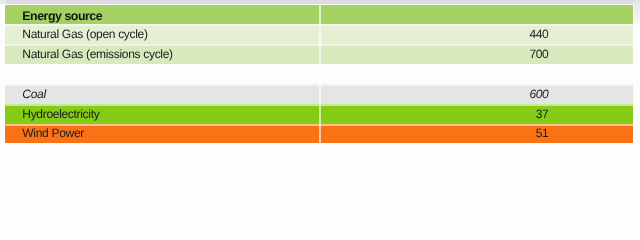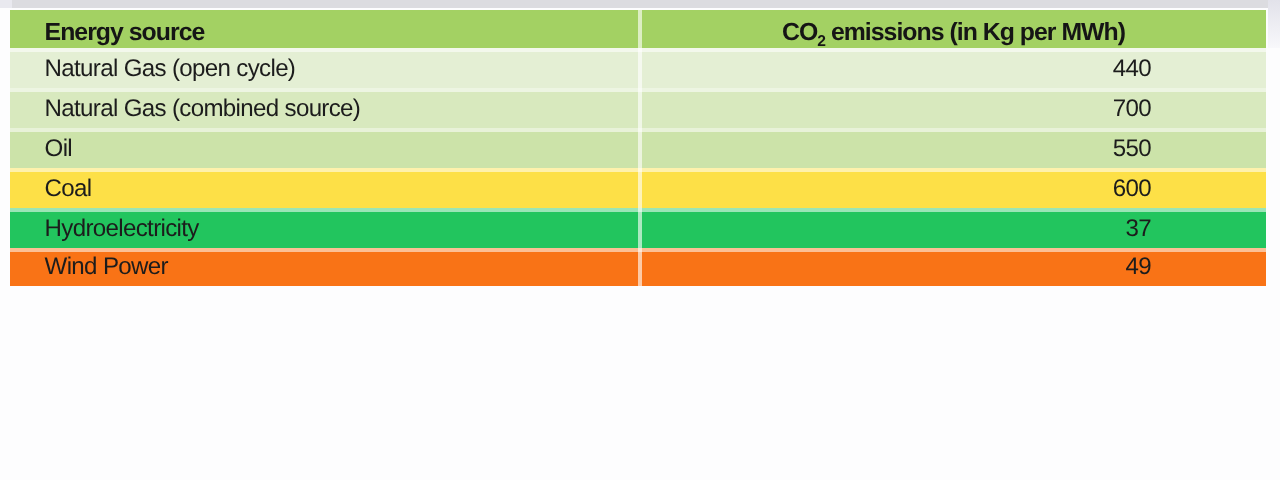--- a/index.html
+++ b/index.html
@@ -8,69 +8,61 @@
   #page{position:relative;width:635px;height:148px;}
   .topband{position:absolute;left:0;top:0;width:640px;height:3.5px;background:#dcdce0;}
   .topband-left{position:absolute;left:0;top:0;width:6px;height:3.5px;background:#e9e9ef;}
   .rightband{position:absolute;left:634px;top:0;width:6px;height:24px;background:linear-gradient(#e2e2ea,#f8f8fb);}
   .tbl{position:absolute;left:4.5px;top:4.5px;width:628px;height:139px;}
   .row{position:absolute;left:0;width:628px;height:19.85px;}
   .cell{position:absolute;top:0;height:100%;display:flex;align-items:center;
         font-size:12.05px;color:#1c1c1c;line-height:1;letter-spacing:-0.33px;}
   .c1{left:0;width:315.5px;justify-content:flex-start;padding-left:17.8px;box-sizing:border-box;}
   .c2{left:316.5px;width:311.5px;justify-content:center;}
-  .row:not(.hdr) .c2{justify-content:flex-end;padding-right:57px;box-sizing:border-box;}
+  .row:not(.hdr) .c2{justify-content:flex-end;padding-right:84px;box-sizing:border-box;}
   .divider{position:absolute;top:0;left:314.7px;width:1.8px;height:100%;background:rgba(255,255,255,0.62);}
   .hdr .cell{font-weight:bold;font-size:12.4px;color:#151515;top:1.6px;letter-spacing:-0.48px;}
   .sep{position:absolute;left:0;width:628px;height:2px;background:rgba(255,255,255,0.55);}
   .sub{font-size:7.8px;position:relative;top:2.9px;}
 </style>
 </head>
 <body>
 <div id="page">
 
 <div class="topband"></div>
 <div class="topband-left"></div>
 <div class="rightband"></div>
 <div class="tbl">
 <div class="row hdr" style="top:0px;background:#a3d163;">
   <div class="cell c1">Energy source</div>
-  <div class="cell c2">
-          <span>CO<span class="sub">2</span> emissions (in Kg per MWh)</span>
-        </div>
   <div class="divider"></div>
 </div>
 <div class="row" style="top:19.85px;background:#e4efd4;">
   <div class="cell c1">Natural Gas (open cycle)</div>
   <div class="cell c2">440</div>
   <div class="divider"></div>
 </div>
 <div class="row" style="top:39.70px;background:#d8e9be;">
-  <div class="cell c1">Natural Gas (combined source)</div>
+  <div class="cell c1">Natural Gas (emissions cycle)</div>
   <div class="cell c2">700</div>
   <div class="divider"></div>
 </div>
-<div class="row" style="top:59.55px;background:#cce3a9;">
-  <div class="cell c1">Oil</div>
-  <div class="cell c2">550</div>
-  <div class="divider"></div>
-</div>
-<div class="row" style="top:79.40px;background:#fde047;">
+<div class="row" style="top:79.40px;background:#e5e5e5;font-style:italic;">
   <div class="cell c1">Coal</div>
   <div class="cell c2">600</div>
   <div class="divider"></div>
 </div>
-<div class="row" style="top:99.25px;background:#22c55e;">
+<div class="row" style="top:99.25px;background:#84cc16;">
   <div class="cell c1">Hydroelectricity</div>
   <div class="cell c2">37</div>
   <div class="divider"></div>
 </div>
 <div class="row" style="top:119.10px;background:#f97316;">
   <div class="cell c1">Wind Power</div>
-  <div class="cell c2">49</div>
+  <div class="cell c2">51</div>
   <div class="divider"></div>
 </div>
 <div class="sep" style="top:19.85px;"></div>
 <div class="sep" style="top:39.70px;"></div>
 <div class="sep" style="top:59.55px;"></div>
 <div class="sep" style="top:79.40px;"></div>
 <div class="sep" style="top:99.25px;"></div>
 <div class="sep" style="top:119.10px;"></div>
 </div>
 </div>

